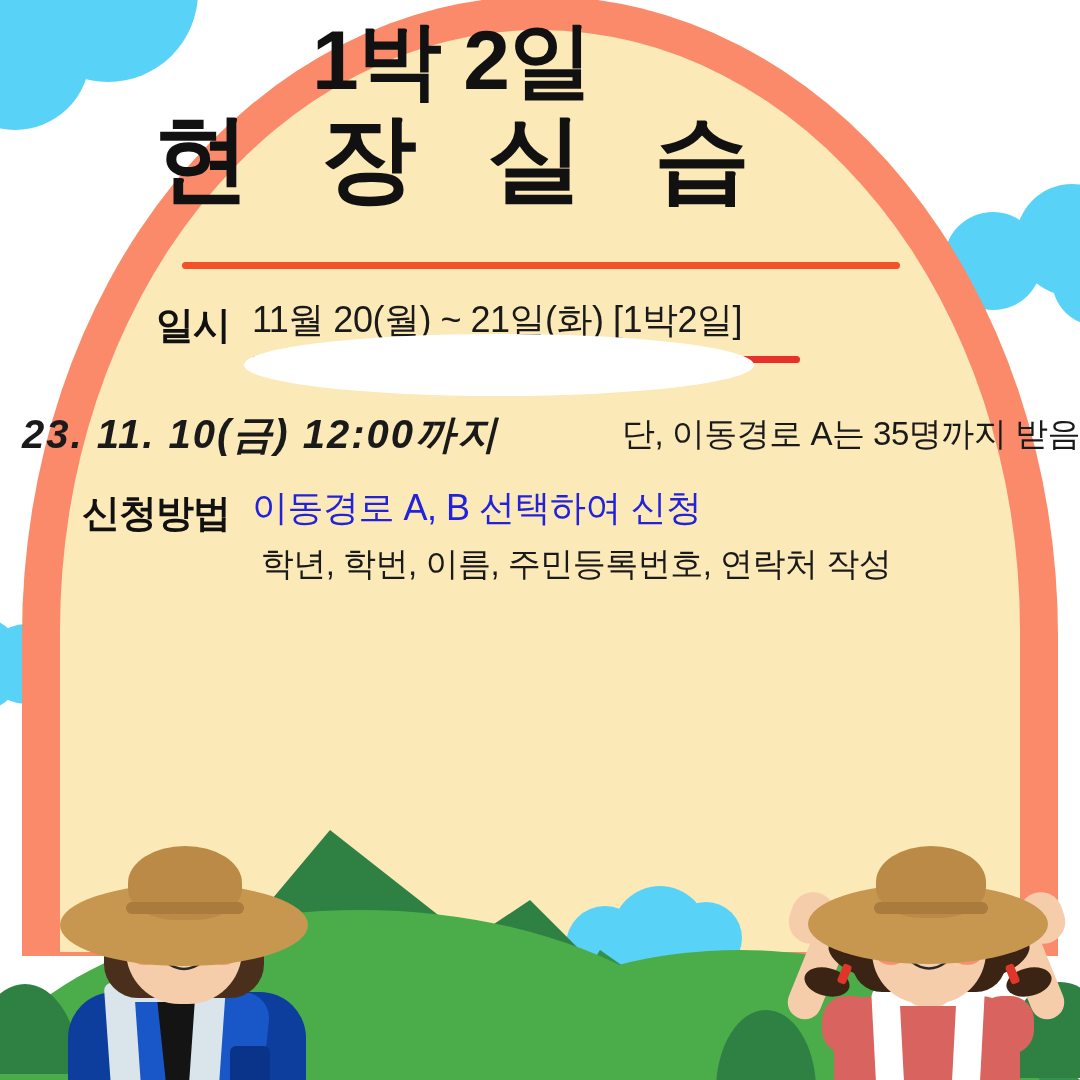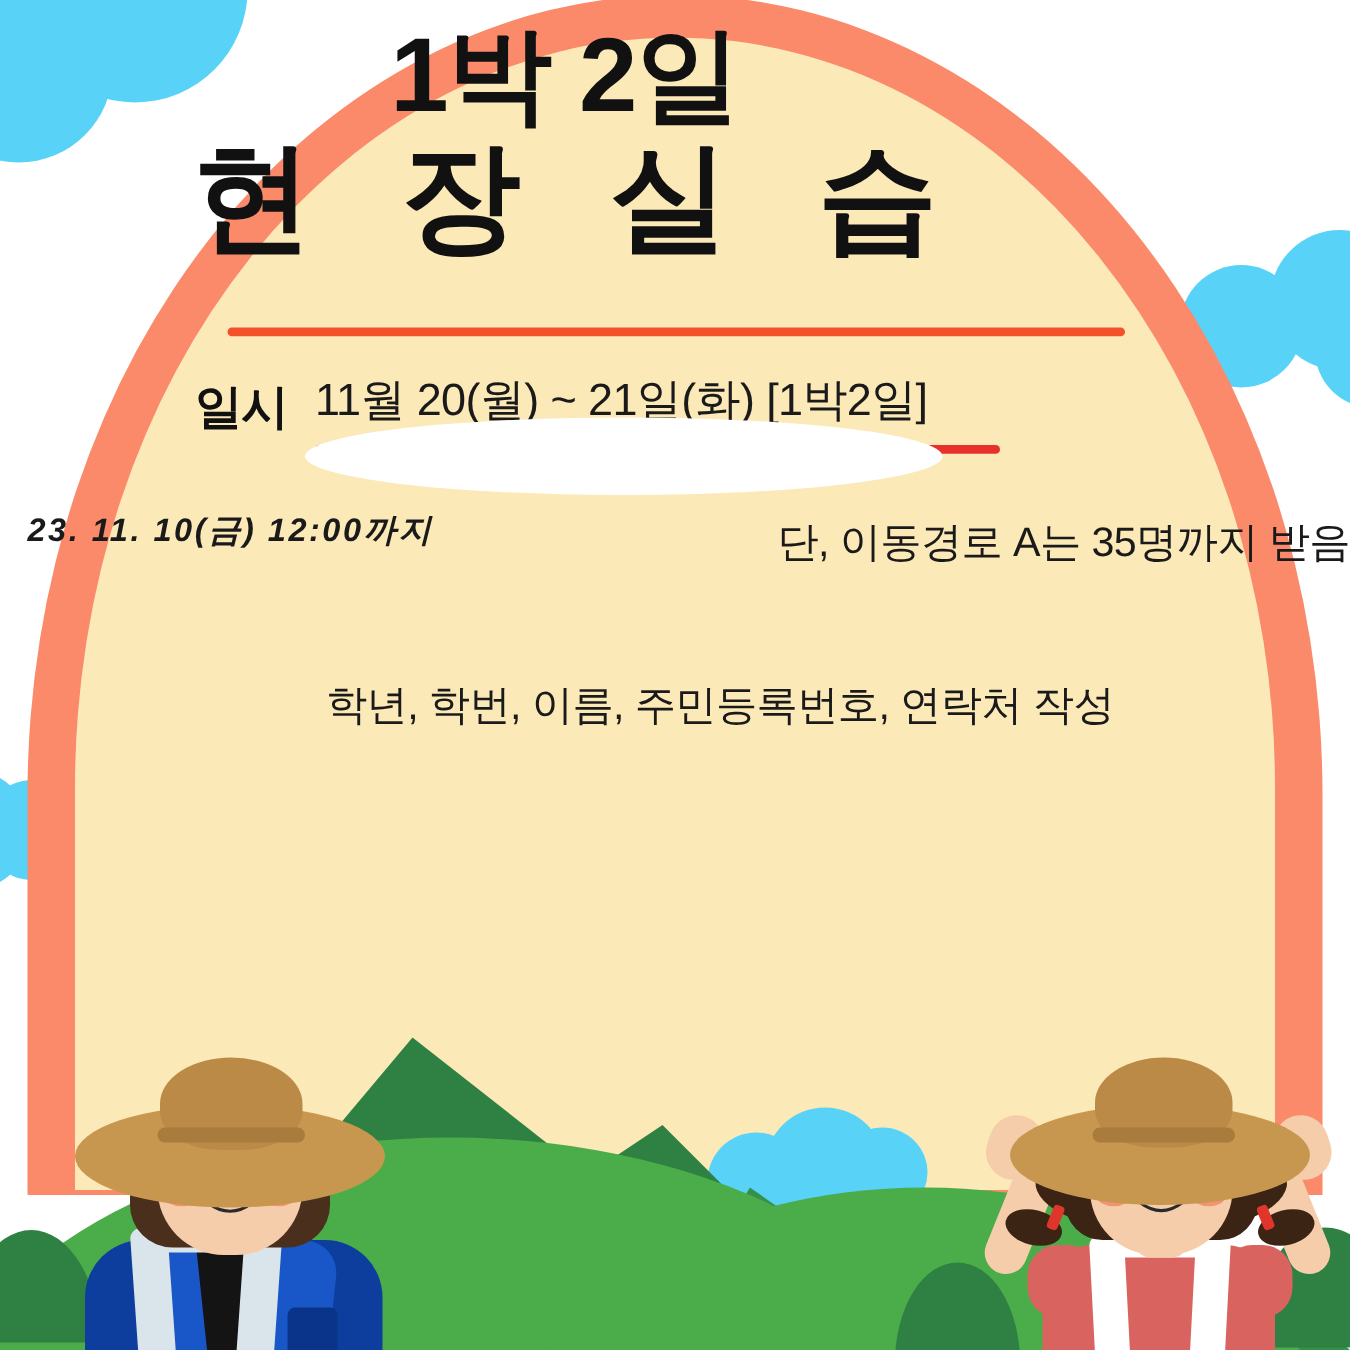--- a/index.html
+++ b/index.html
@@ -85,21 +85,21 @@
   #row-date{margin-bottom:56px;}
   #row-target{margin-bottom:50px;}
   #row-period{margin-bottom:22px;}
   #row-method{margin-bottom:2px;}
 
   #val-date{font-size:36px;}
   #val-target{font-size:38px;}
 
   
   #val-period{
-    font-style:italic;font-size:26px;font-weight:600;
+    font-style:italic;font-size:40px;font-weight:600;
     letter-spacing:2px;
   }
   #period-underline{
     position:absolute;left:252px;top:356px;
     width:548px;height:7px;border-radius:4px;background:#e8312a;
   }
 
   
   #method-highlight{
     position:absolute;left:244px;top:334px;
@@ -208,20 +208,24 @@
       <div class="label">일시</div>
       <div class="value" id="val-date">11월 20(월) ~ 21일(화) [1박2일]</div>
     </div>
 
 
     <div class="row" id="row-period">
       <div class="value" id="val-period">23. 11. 10(금) 12:00까지</div>
     </div>
 
     <div class="row" id="row-method">
+      <div class="label">신청방법</div>
+      <div class="value">
+        <span id="val-method">이동경로 A, B 선택하여 신청</span>
+      </div>
     </div>
 
   </div>
 
   <div id="period-underline"></div>
   <div id="method-highlight"></div>
   <div id="note-method">단, 이동경로 A는 35명까지 받음</div>
   <div id="note-place">학년, 학번, 이름, 주민등록번호, 연락처 작성</div>
 
   <div id="landscape">

